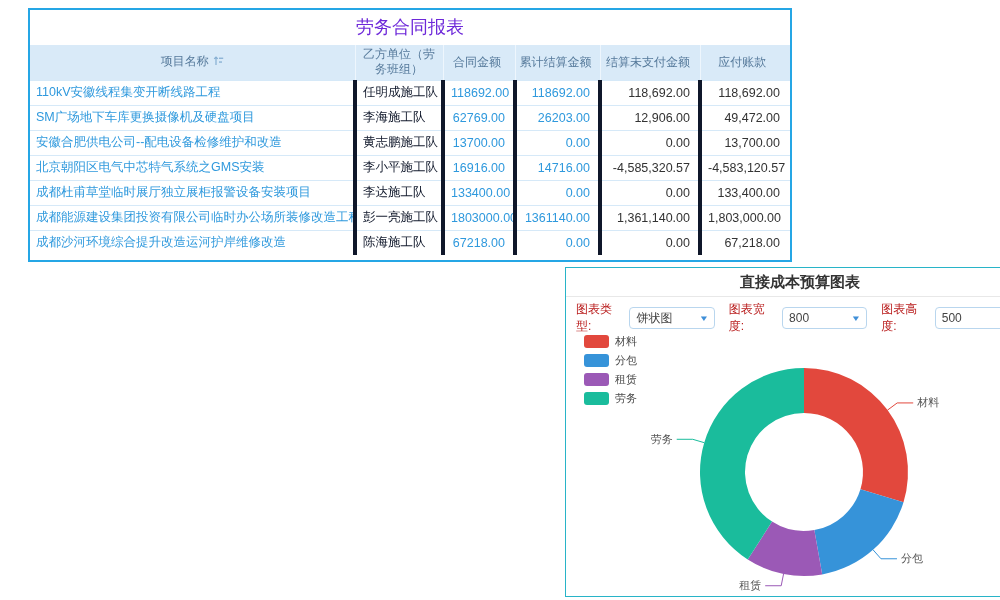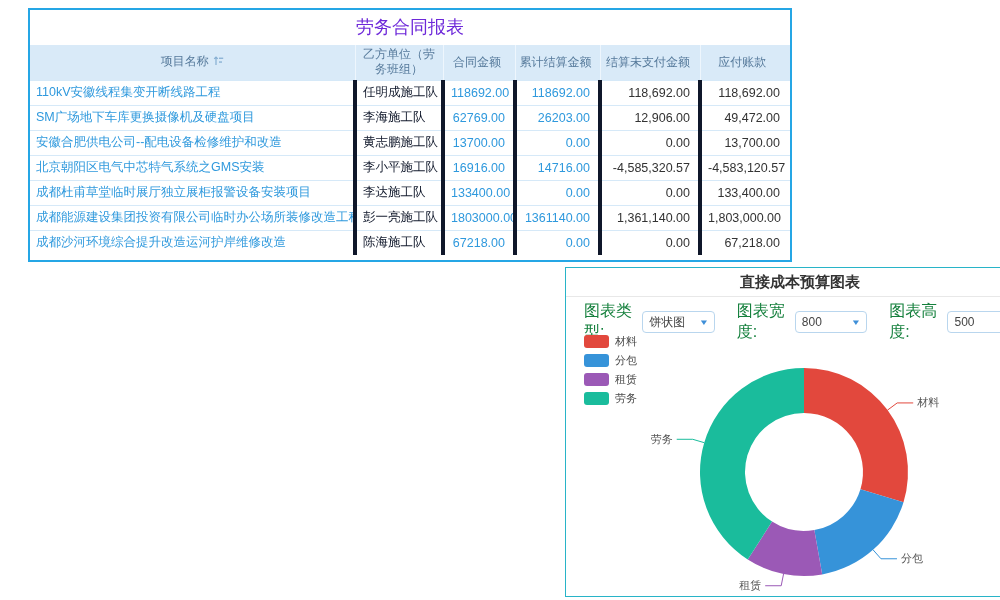--- a/index.html
+++ b/index.html
@@ -28,21 +28,21 @@
   .c5{width:90px;text-align:right;color:#333;padding-right:10px !important;}
   th.c0,th.c1,th.c2,th.c3,th.c4,th.c5{text-align:center;color:#567a9b;}
   .sort-ic{display:inline-block;vertical-align:-1px;margin-left:4px;}
 
   
   .chart-card{position:absolute;left:565px;top:267px;width:470px;height:330px;
     border:1px solid #28b4c8;background:#fff;box-sizing:border-box;}
   .chart-title{height:28px;line-height:28px;text-align:center;font-size:15px;
     font-weight:bold;color:#333;border-bottom:1px solid #e8e8e8;}
   .controls{position:absolute;left:10px;top:33px;display:flex;align-items:center;}
-  .ctl-label{font-size:16px;color:#15803d;margin-right:4px;margin-left:8px;}
+  .ctl-label{font-size:12px;color:#b91c1c;margin-right:4px;}
   .select{width:88px;height:22px;border:1px solid #b9d6ee;border-radius:4px;
     background:#fff;display:flex;align-items:center;justify-content:space-between;
     padding:0 6px;box-sizing:border-box;margin-right:14px;cursor:pointer;}
   .select-value{font-size:12px;color:#444;text-align:center;}
   .caret{font-size:8px;color:#3f8fd8;transform:scaleX(1.3);}
   .legend{position:absolute;left:18px;top:64px;}
   .legend-item{display:flex;align-items:center;height:19px;cursor:pointer;}
   .legend-swatch{width:25px;height:13px;border-radius:3px;margin-right:6px;}
   .legend-label{font-size:11px;color:#4a4a4a;}
   .donut-svg{position:absolute;left:0;top:0;}

